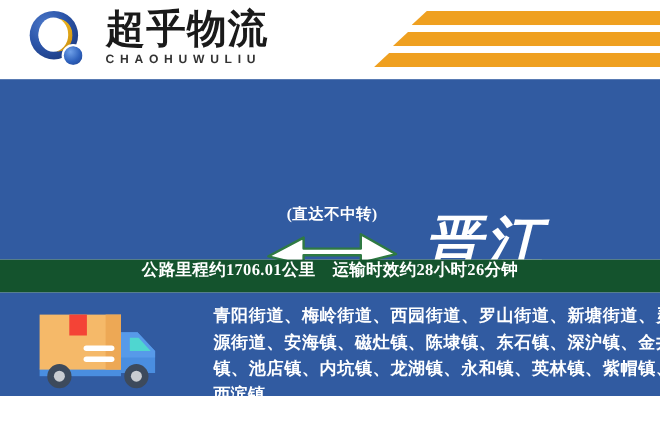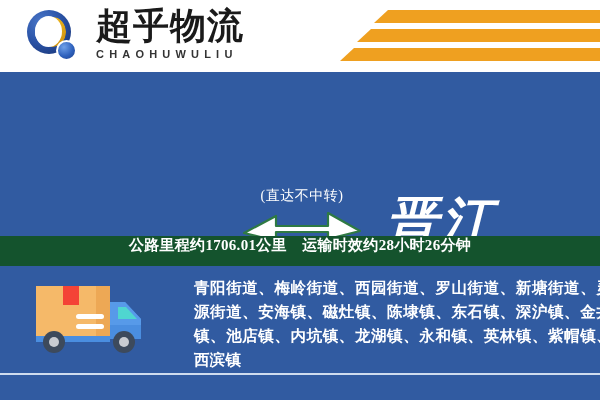--- a/index.html
+++ b/index.html
@@ -6,21 +6,21 @@
     margin: 0;
     padding: 0;
     background: #ffffff;
   }
   body {
     font-family: "Liberation Sans", "DejaVu Sans", sans-serif;
   }
   .poster {
     position: relative;
     width: 600px;
-    height: 400px;
+    height: 360px;
     overflow: hidden;
     background: #ffffff;
   }
 
   
   .header {
     position: absolute;
     left: 0;
     top: 0;
     width: 600px;
@@ -151,21 +151,21 @@
     left: 240px;
     top: 115px;
     width: 124px;
     height: 92px;
     text-align: center;
   }
   .arrow-top-label,
   .arrow-bottom-label {
     font-family: "Liberation Serif", "DejaVu Serif", serif;
     font-size: 14px;
-    font-weight: normal;
+    font-weight: bold;
     color: #ffffff;
     white-space: nowrap;
     letter-spacing: 0.5px;
   }
   .arrow-top-label { line-height: 18px; }
   .arrow-bottom-label { line-height: 18px; margin-top: 4px; }
   .arrow-svg { display: block; margin: 4px auto 0; }
 
   
   .infobar {

